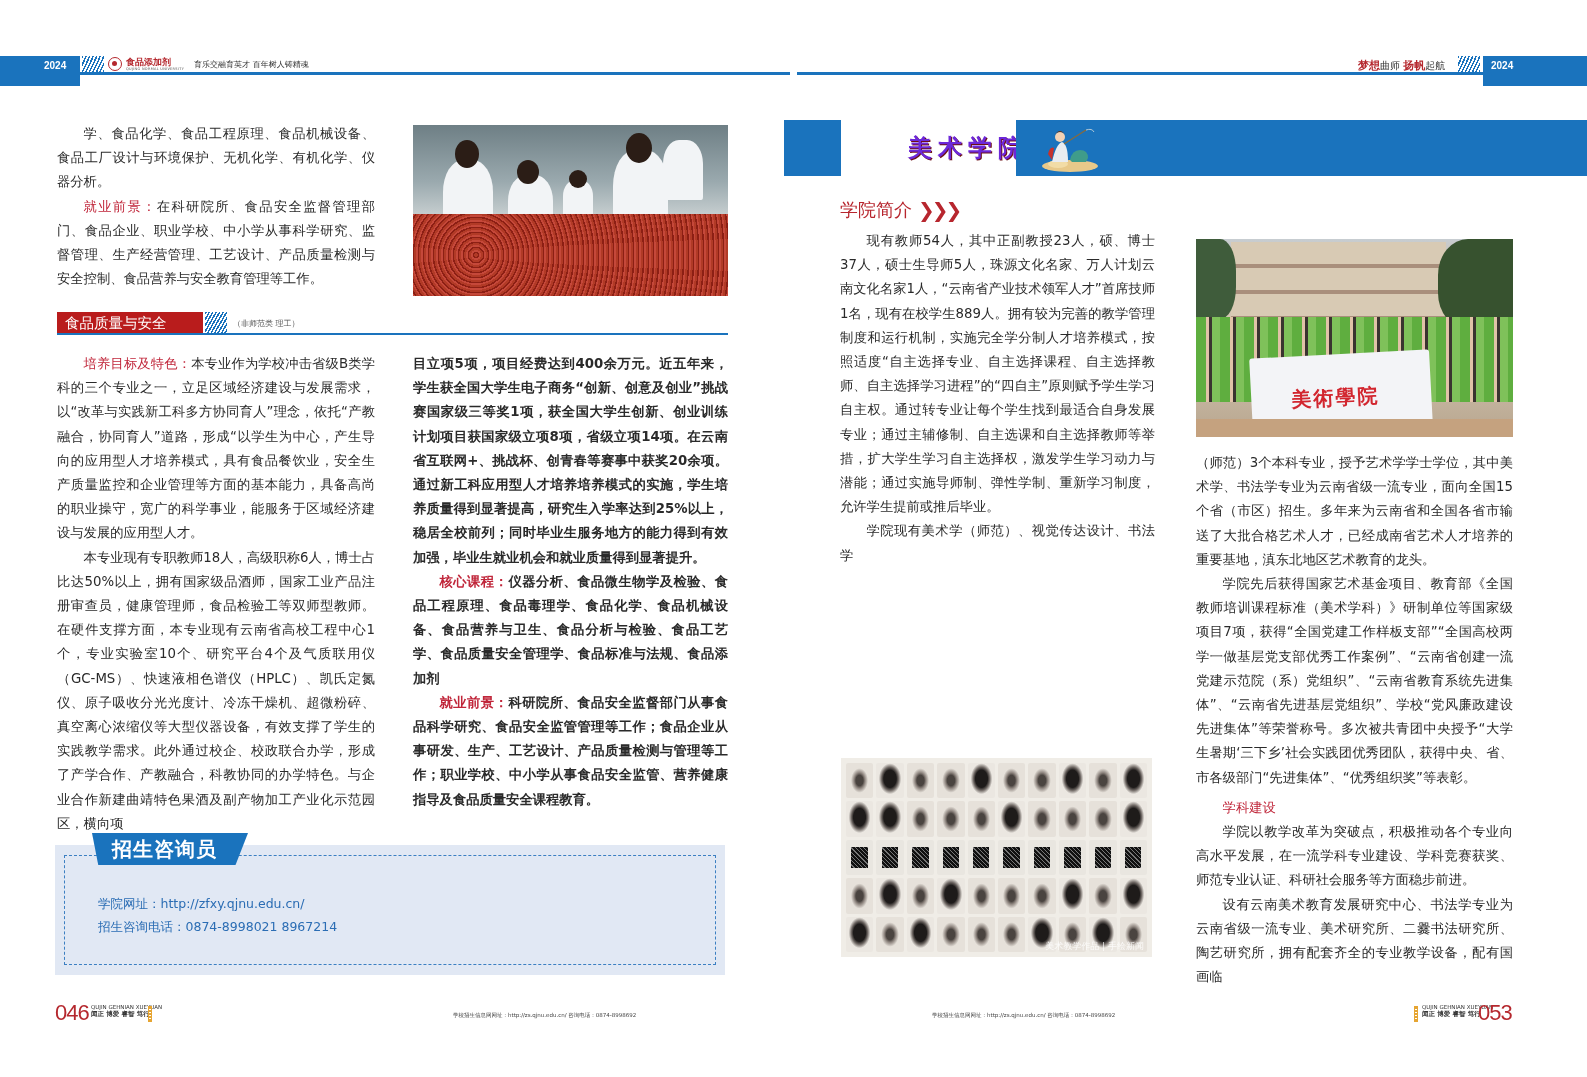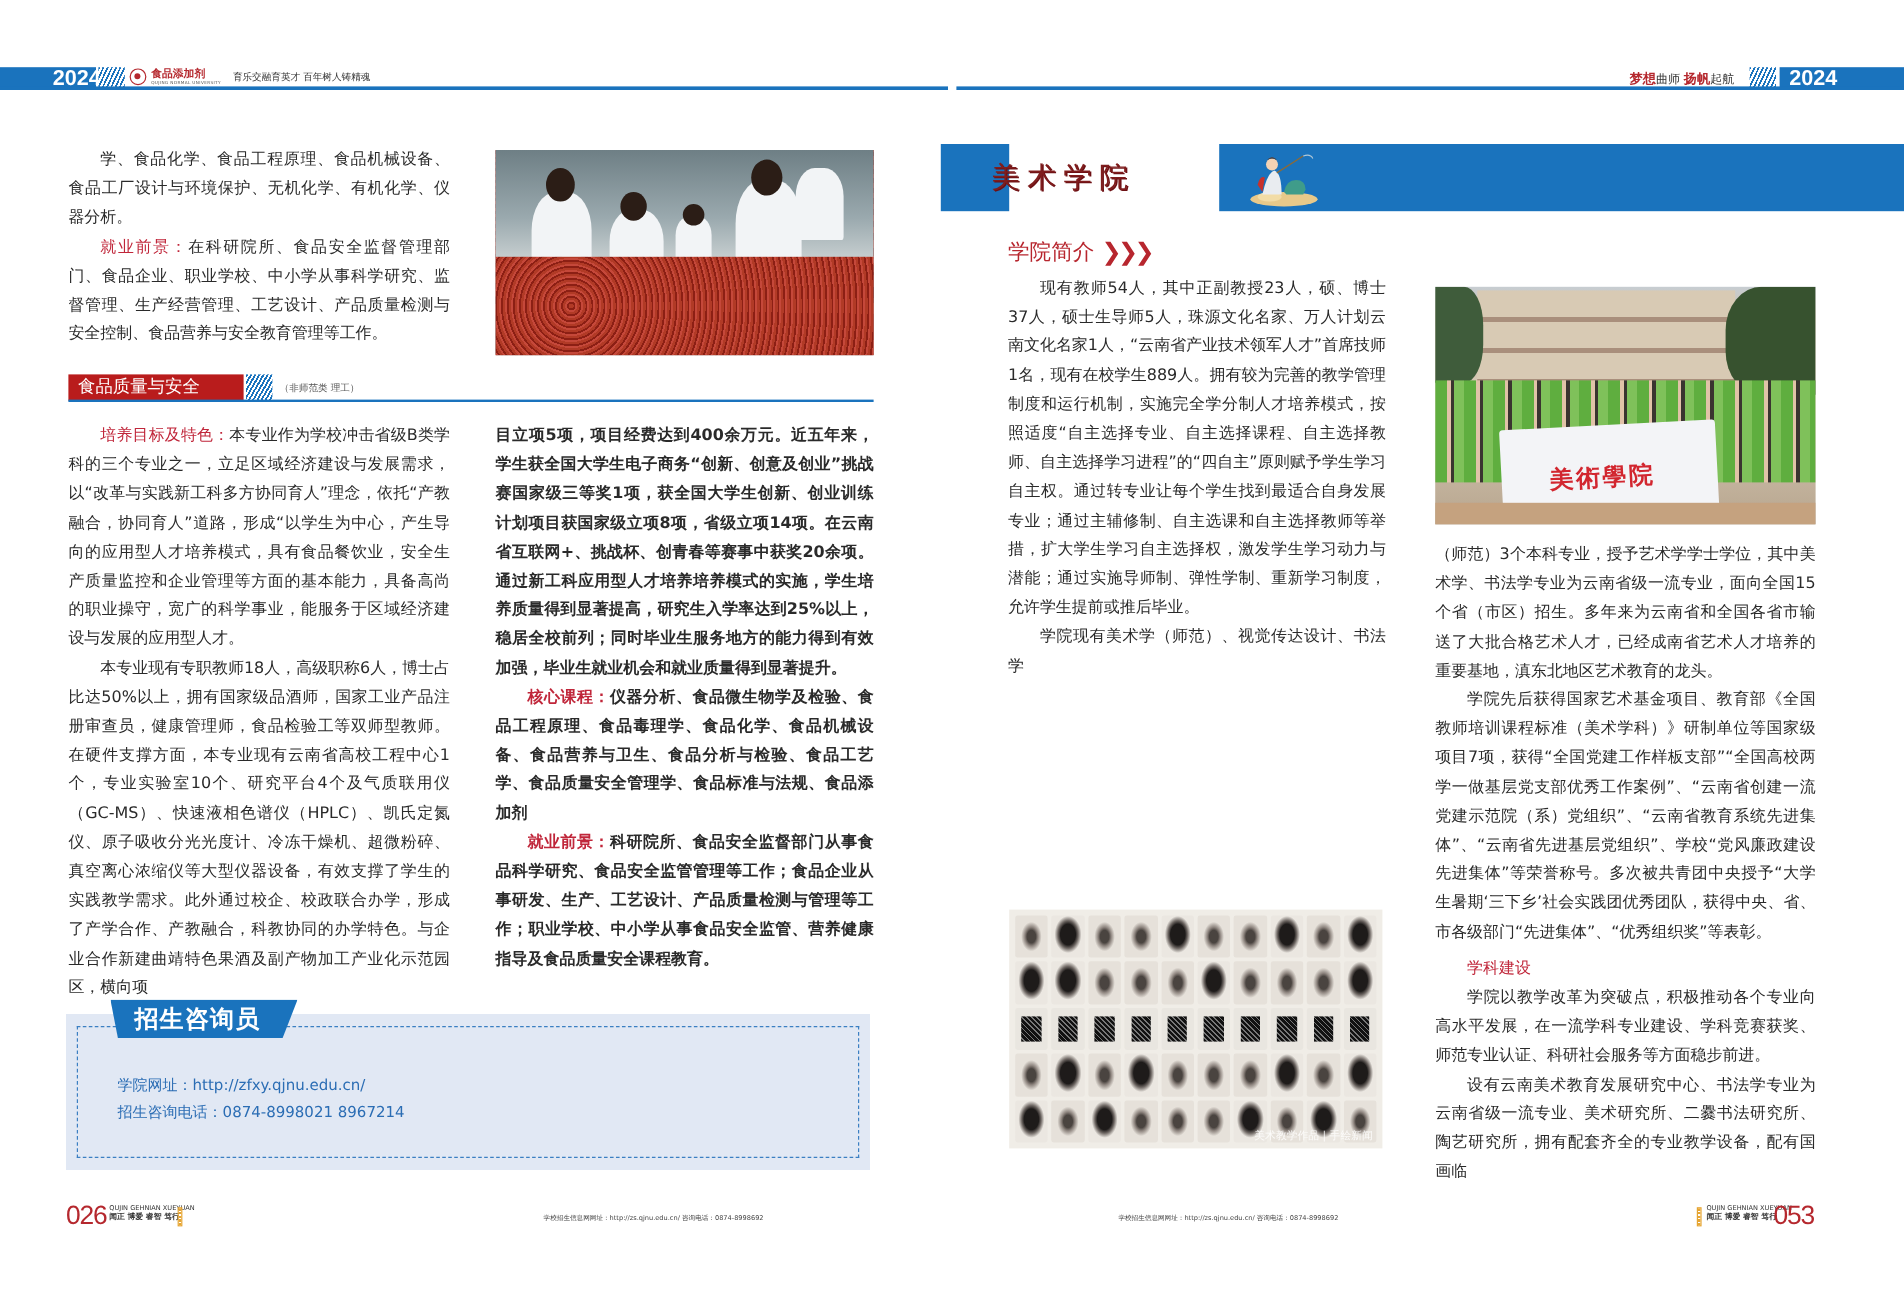--- a/index.html
+++ b/index.html
@@ -3,21 +3,21 @@
 <meta charset="utf-8">
 <style>
   * { box-sizing: border-box; margin: 0; padding: 0; }
   html, body { width: 1587px; height: 1077px; background: #ffffff; overflow: hidden; }
   body { position: relative; font-family: "DejaVu Sans", "Liberation Sans", sans-serif; color: #222; }
 
   
   .hdr-line { position: absolute; top: 72px; height: 3px; background: #1a73bd; }
   .hdr-line.left { left: 0; width: 790px; }
   .hdr-line.right { left: 797px; width: 790px; }
-  .year-box { position: absolute; top: 56px; height: 19px; background: #1a73bd; color: #fff; font-weight: bold; font-size: 18px; line-height: 19px; font-family: "Liberation Sans", sans-serif; }
+  .year-box { position: absolute; top: 56px; height: 30px; background: #1a73bd; color: #fff; font-weight: bold; font-size: 10px; line-height: 19px; font-family: "Liberation Sans", sans-serif; }
   .year-box.left { left: 0; width: 80px; padding-left: 44px; }
   .year-box.right { left: 1483px; width: 104px; padding-left: 8px; }
   .stripes { position: absolute; top: 56px; height: 19px; width: 22px; background: repeating-linear-gradient(115deg, #1a73bd 0 1.4px, transparent 1.4px 3.2px); }
   .stripes.left { left: 82px; }
   .stripes.right { left: 1458px; }
   .logo { position: absolute; top: 57px; left: 108px; display: flex; align-items: center; gap: 4px; }
   .logo-circle { width: 14px; height: 14px; border-radius: 50%; border: 1.5px solid #b5282e; position: relative; }
   .logo-circle::after { content: ""; position: absolute; left: 3px; top: 3px; width: 5px; height: 5px; border-radius: 50%; background: #b5282e; }
   .logo-name { color: #b5282e; font-size: 9px; font-weight: bold; line-height: 9px; }
   .logo-en { font-size: 3.5px; color: #555; letter-spacing: 0.3px; }
@@ -68,21 +68,21 @@
   .sect-line { position: absolute; left: 57px; top: 333px; width: 671px; height: 2px; background: #1a73bd; }
 
   
   .consult-bg { position: absolute; left: 55px; top: 845px; width: 670px; height: 130px; background: #e1e8f4; }
   .consult-dash { position: absolute; left: 64px; top: 855px; width: 652px; height: 110px; border: 1.5px dashed #3b7fc2; }
   .consult-tab { position: absolute; left: 92px; top: 833px; width: 156px; height: 32px; background: #1a73bd; clip-path: polygon(0 0, 100% 0, 92% 100%, 4% 100%); color: #fff; font-weight: bold; font-size: 20px; line-height: 32px; padding-left: 20px; letter-spacing: 1px; }
   .consult-line { position: absolute; left: 98px; font-size: 12.5px; color: #2b6db4; margin-top: 12px; }
 
   
   .art-blue-l { position: absolute; left: 784px; top: 120px; width: 57px; height: 56px; background: #1a73bd; }
-  .art-title { position: absolute; left: 826px; top: 132px; font-size: 24px; font-weight: normal; color: #7f1d1d; letter-spacing: 6px; font-family: "DejaVu Serif", serif; text-shadow: 1px 1px 0 #6d1014; }
+  .art-title { position: absolute; left: 908px; top: 132px; font-size: 24px; font-weight: bold; color: #6d28d9; letter-spacing: 6px; font-family: "DejaVu Serif", serif; text-shadow: 1px 1px 0 #6d1014; }
   .art-blue-r { position: absolute; left: 1016px; top: 120px; width: 571px; height: 56px; background: #1a73bd; }
   .mascot { position: absolute; left: 1038px; top: 124px; width: 64px; height: 50px; }
   .intro-head { position: absolute; left: 840px; top: 198px; font-size: 18px; color: #b7262e; display: flex; align-items: center; gap: 6px; }
   .chev { font-weight: bold; letter-spacing: -3px; font-size: 20px; color: #b7262e; }
 
   
   .pg-num { position: absolute; top: 1000px; font-size: 22px; color: #b5282e; font-family: "Liberation Sans", sans-serif; letter-spacing: -1px; }
   .pg-num.left { left: 55px; }
   .pg-num.right { left: 1478px; }
   .pg-motto { position: absolute; top: 1004px; font-size: 5.5px; color: #333; line-height: 7px; }
@@ -153,21 +153,21 @@
   <p><span class="hl">核心课程：</span><span>仪器分析、食品微生物学及检验、食品工程原理、食品毒理学、食品化学、食品机械设备、食品营养与卫生、食品分析与检验、食品工艺学、食品质量安全管理学、食品标准与法规、食品添加剂</span></p>
   <p><span class="hl">就业前景：</span><span>科研院所、食品安全监督部门从事食品科学研究、食品安全监管管理等工作；食品企业从事研发、生产、工艺设计、产品质量检测与管理等工作；职业学校、中小学从事食品安全监管、营养健康指导及食品质量安全课程教育。</span></p>
 </div>
 
 <div class="consult-bg"></div>
 <div class="consult-dash"></div>
 <div class="consult-tab">招生咨询员</div>
 <div class="consult-line" style="top:884px;">学院网址：http://zfxy.qjnu.edu.cn/</div>
 <div class="consult-line" style="top:907px;">招生咨询电话：0874-8998021 8967214</div>
 
-<div class="pg-num left">026</div>
+<div class="pg-num left">046</div>
 <div class="pg-motto left">
   <span>QUJIN GEHNIAN XUEYUAN</span>
   <b>闻正 博爱 睿智 笃行</b>
 </div>
 <div class="pg-ruler left"></div>
 <div class="foot-info left">学校招生信息网网址：http://zs.qjnu.edu.cn/  咨询电话：0874-8998692</div>
 
 <div class="art-blue-l"></div>
 <div class="art-title">美术学院</div>
 <div class="art-blue-r"></div>

